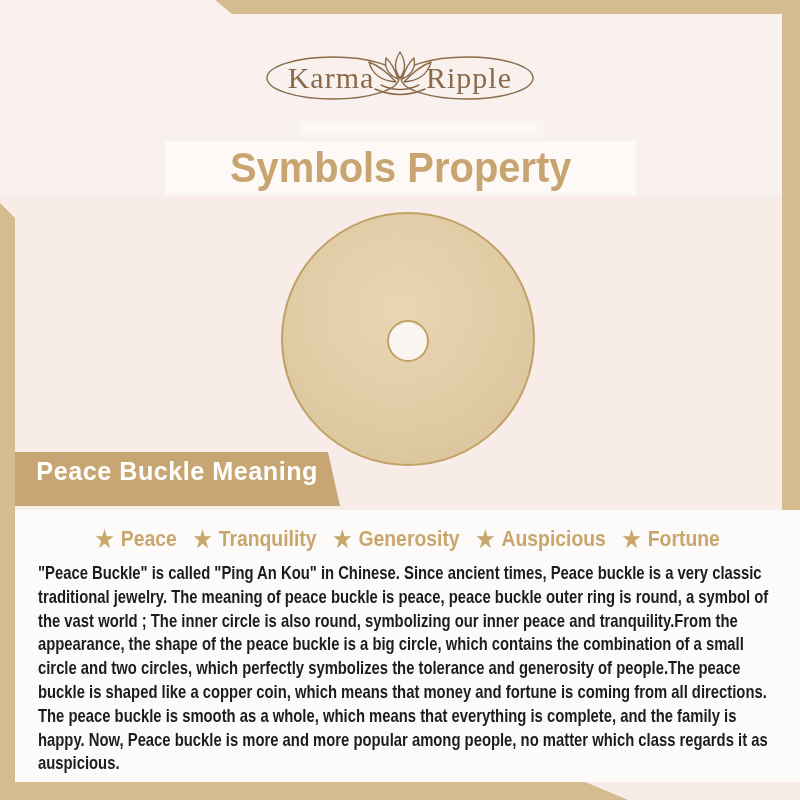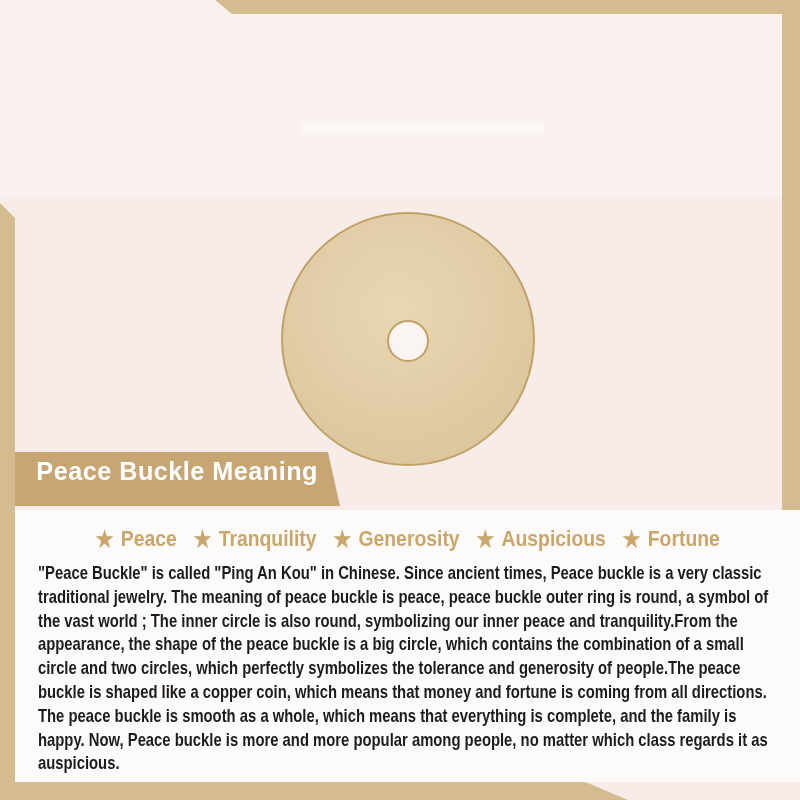--- a/index.html
+++ b/index.html
@@ -64,23 +64,45 @@
 
 <div id="canvas">
 
   <div class="bg-band"></div>
 
   <div class="frame frame-top"></div>
   <div class="frame frame-right"></div>
   <div class="frame frame-left"></div>
   <div class="frame frame-bottom"></div>
 
+  <div class="logo">
+    <svg width="270" height="66" viewBox="0 0 270 66" xmlns="http://www.w3.org/2000/svg">
+      <g stroke="#8a6a49" fill="none" stroke-width="1.4">
+        <ellipse cx="68" cy="34" rx="66" ry="21"></ellipse>
+        <ellipse cx="202" cy="34" rx="66" ry="21"></ellipse>
+      </g>
+      <g stroke="#8a6a49" stroke-width="1.4" stroke-linejoin="round" stroke-linecap="round">
+        <path d="M104 18 C107 30 117 37 131 38 C123 29 114 22 104 18 Z" fill="#f9f1ee"></path>
+        <path d="M166 18 C163 30 153 37 139 38 C147 29 156 22 166 18 Z" fill="#f9f1ee"></path>
+        <path d="M121 14 C119 24 124 31 133 35 C130 26 127 19 121 14 Z" fill="#f9f1ee"></path>
+        <path d="M149 14 C151 24 146 31 137 35 C140 26 143 19 149 14 Z" fill="#f9f1ee"></path>
+        <path d="M135 8 C130 16 128 25 135 34 C142 25 140 16 135 8 Z" fill="#f9f1ee"></path>
+        <path d="M116 41 Q135 50 154 41" fill="none"></path>
+        <path d="M110 45 Q135 56 160 45" fill="none"></path>
+      </g>
+      <text x="66" y="44" text-anchor="middle" font-family="Liberation Serif, serif" font-size="30" letter-spacing="1" fill="#8a6a49">Karma</text>
+      <text x="204" y="44" text-anchor="middle" font-family="Liberation Serif, serif" font-size="30" letter-spacing="1" fill="#8a6a49">Ripple</text>
+    </svg>
+  </div>
 
   <div class="ghost"></div>
 
+  <div class="title-bar">
+    <span class="title-text">Symbols Property</span>
+  </div>
 
   <div class="disc">
     <div class="disc-hole"></div>
   </div>
 
   <div class="ribbon">
     <span class="ribbon-text">Peace Buckle Meaning</span>
   </div>
 
   <div class="panel">

